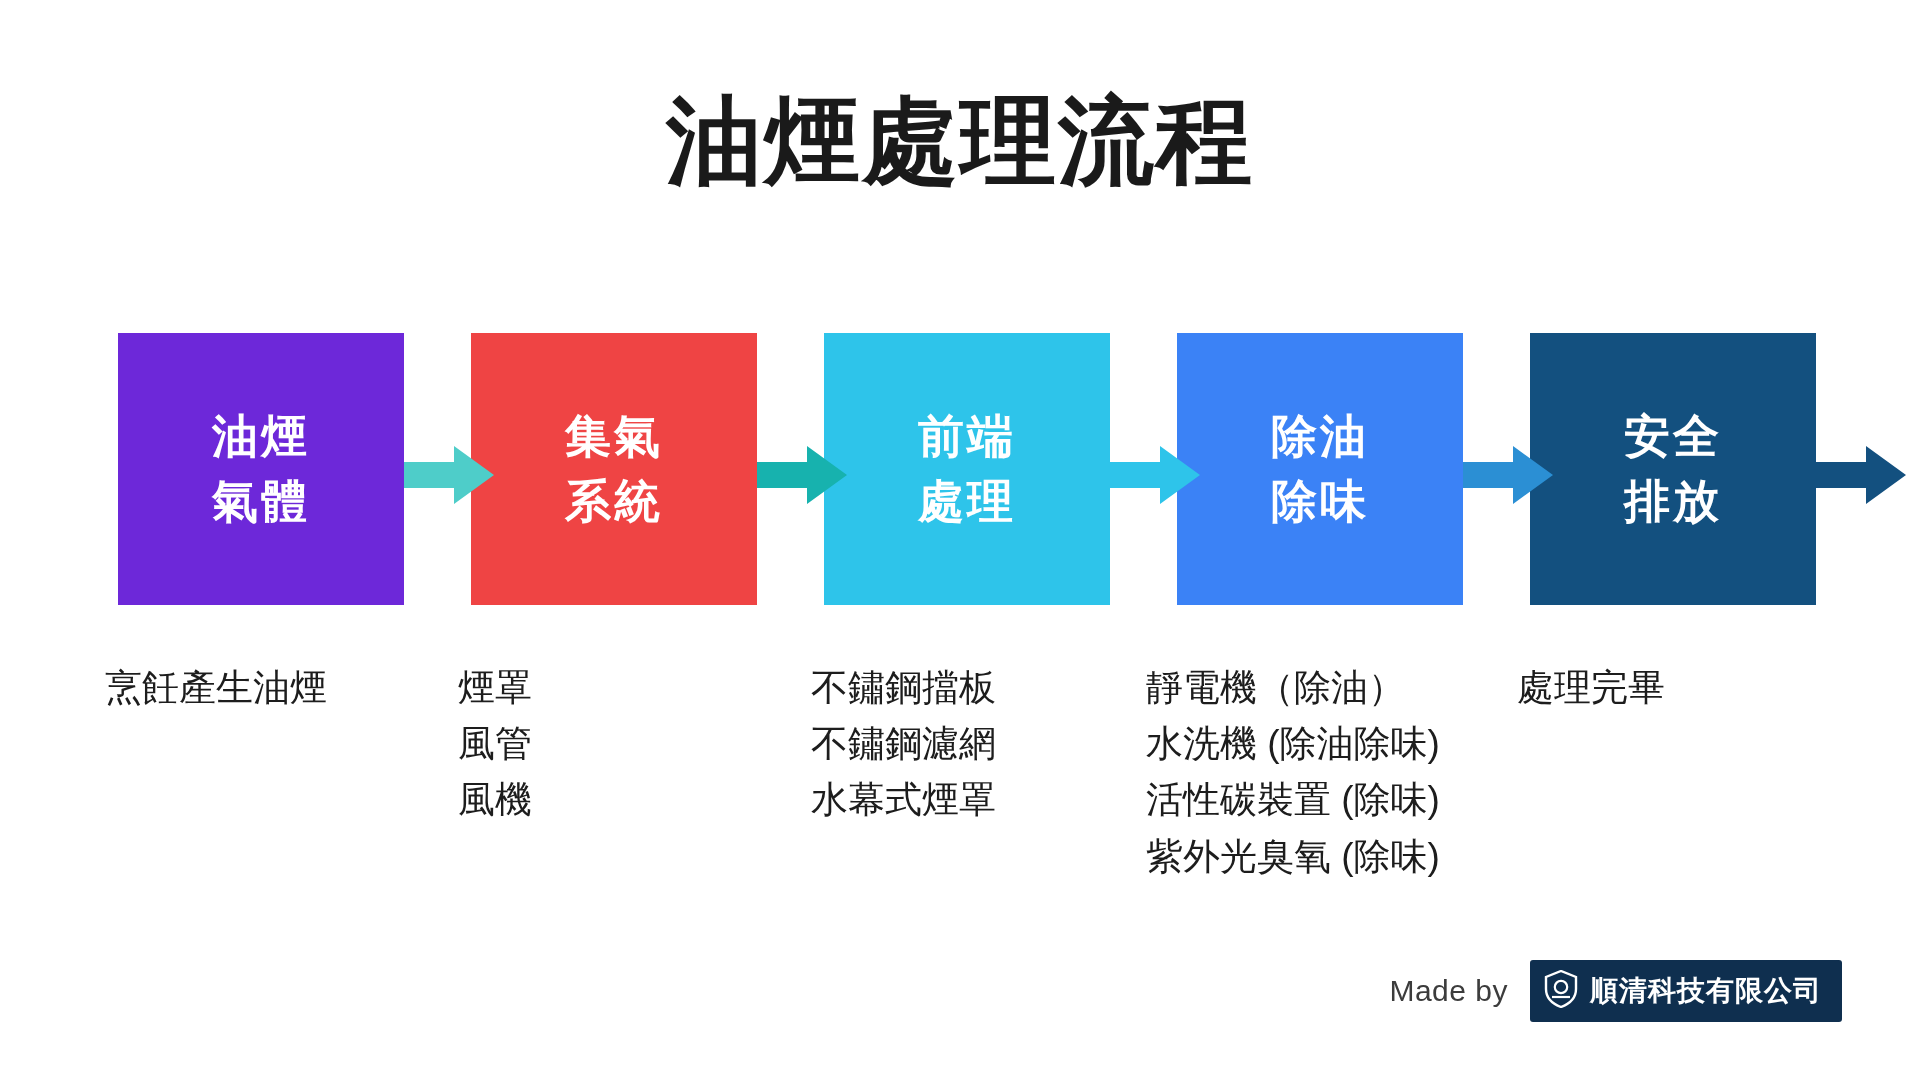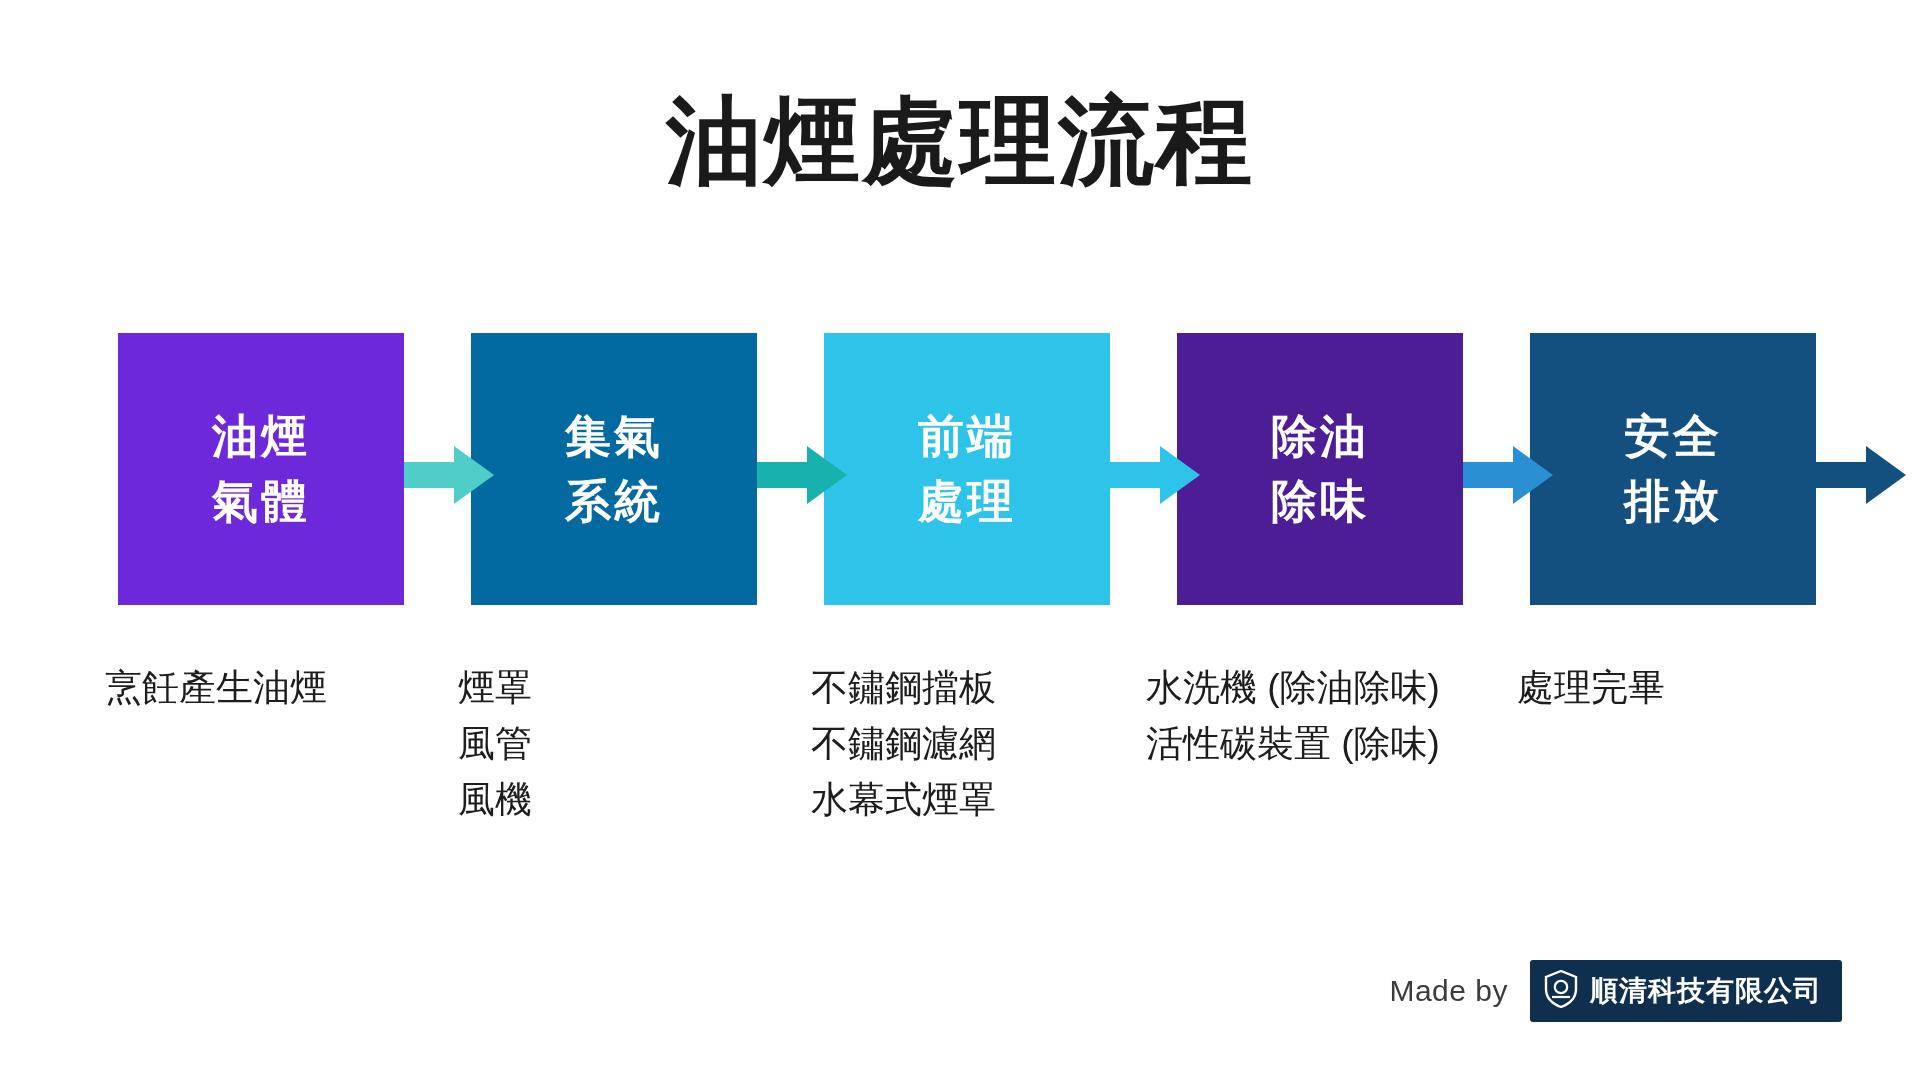--- a/index.html
+++ b/index.html
@@ -136,21 +136,21 @@
         <span class="stage-line">氣體</span>
       </div>
       <div class="arrow">
         <svg viewBox="0 0 90 58">
             <polygon points="0,16 50,16 50,0 90,29 50,58 50,42 0,42" fill="#4ecdc9"></polygon>
           </svg>
       </div>
     </div>
 
     <div class="stage" style="left:353px;">
-      <div class="stage-box" style="background: #0369a1;">
+      <div class="stage-box" style="background: #ef4444;">
         <span class="stage-line">集氣</span>
         <span class="stage-line">系統</span>
       </div>
       <div class="arrow">
         <svg viewBox="0 0 90 58">
             <polygon points="0,16 50,16 50,0 90,29 50,58 50,42 0,42" fill="#17b2ae"></polygon>
           </svg>
       </div>
     </div>
 
@@ -160,21 +160,21 @@
         <span class="stage-line">處理</span>
       </div>
       <div class="arrow">
         <svg viewBox="0 0 90 58">
             <polygon points="0,16 50,16 50,0 90,29 50,58 50,42 0,42" fill="#2ec4ea"></polygon>
           </svg>
       </div>
     </div>
 
     <div class="stage" style="left:1059px;">
-      <div class="stage-box" style="background: #4c1d95;">
+      <div class="stage-box" style="background: #3b82f6;">
         <span class="stage-line">除油</span>
         <span class="stage-line">除味</span>
       </div>
       <div class="arrow">
         <svg viewBox="0 0 90 58">
             <polygon points="0,16 50,16 50,0 90,29 50,58 50,42 0,42" fill="#2b8fd4"></polygon>
           </svg>
       </div>
     </div>
 
@@ -200,22 +200,24 @@
         <span class="cap-line">煙罩</span>
         <span class="cap-line">風管</span>
         <span class="cap-line">風機</span>
       </div>
     <div class="cap-col" style="left:811px; width:295px;">
         <span class="cap-line">不鏽鋼擋板</span>
         <span class="cap-line">不鏽鋼濾網</span>
         <span class="cap-line">水幕式煙罩</span>
       </div>
     <div class="cap-col" style="left:1146px; width:330px;">
+        <span class="cap-line">靜電機（除油）</span>
         <span class="cap-line">水洗機 (除油除味)</span>
         <span class="cap-line">活性碳裝置 (除味)</span>
+        <span class="cap-line">紫外光臭氧 (除味)</span>
       </div>
     <div class="cap-col" style="left:1517px; width:295px;">
         <span class="cap-line">處理完畢</span>
       </div>
   </div>
 
   <div class="footer">
     <span class="made-by">Made by</span>
     <div class="logo-badge" style="background: rgb(15, 47, 79);">
       <span class="logo-mark">

